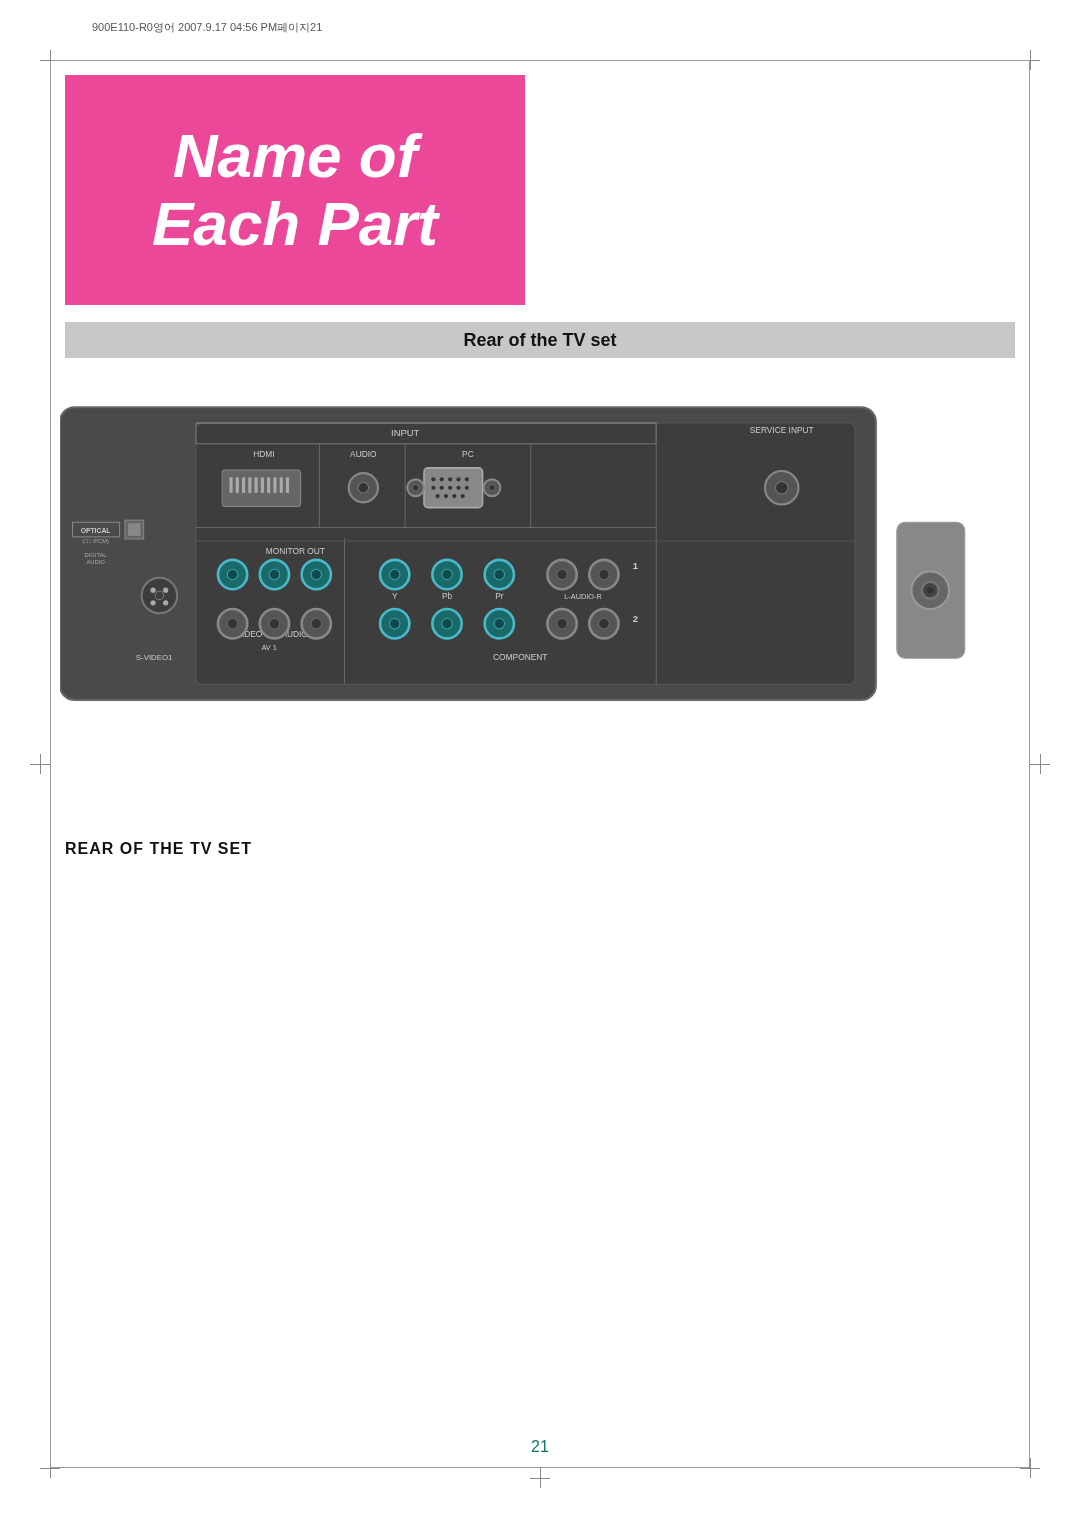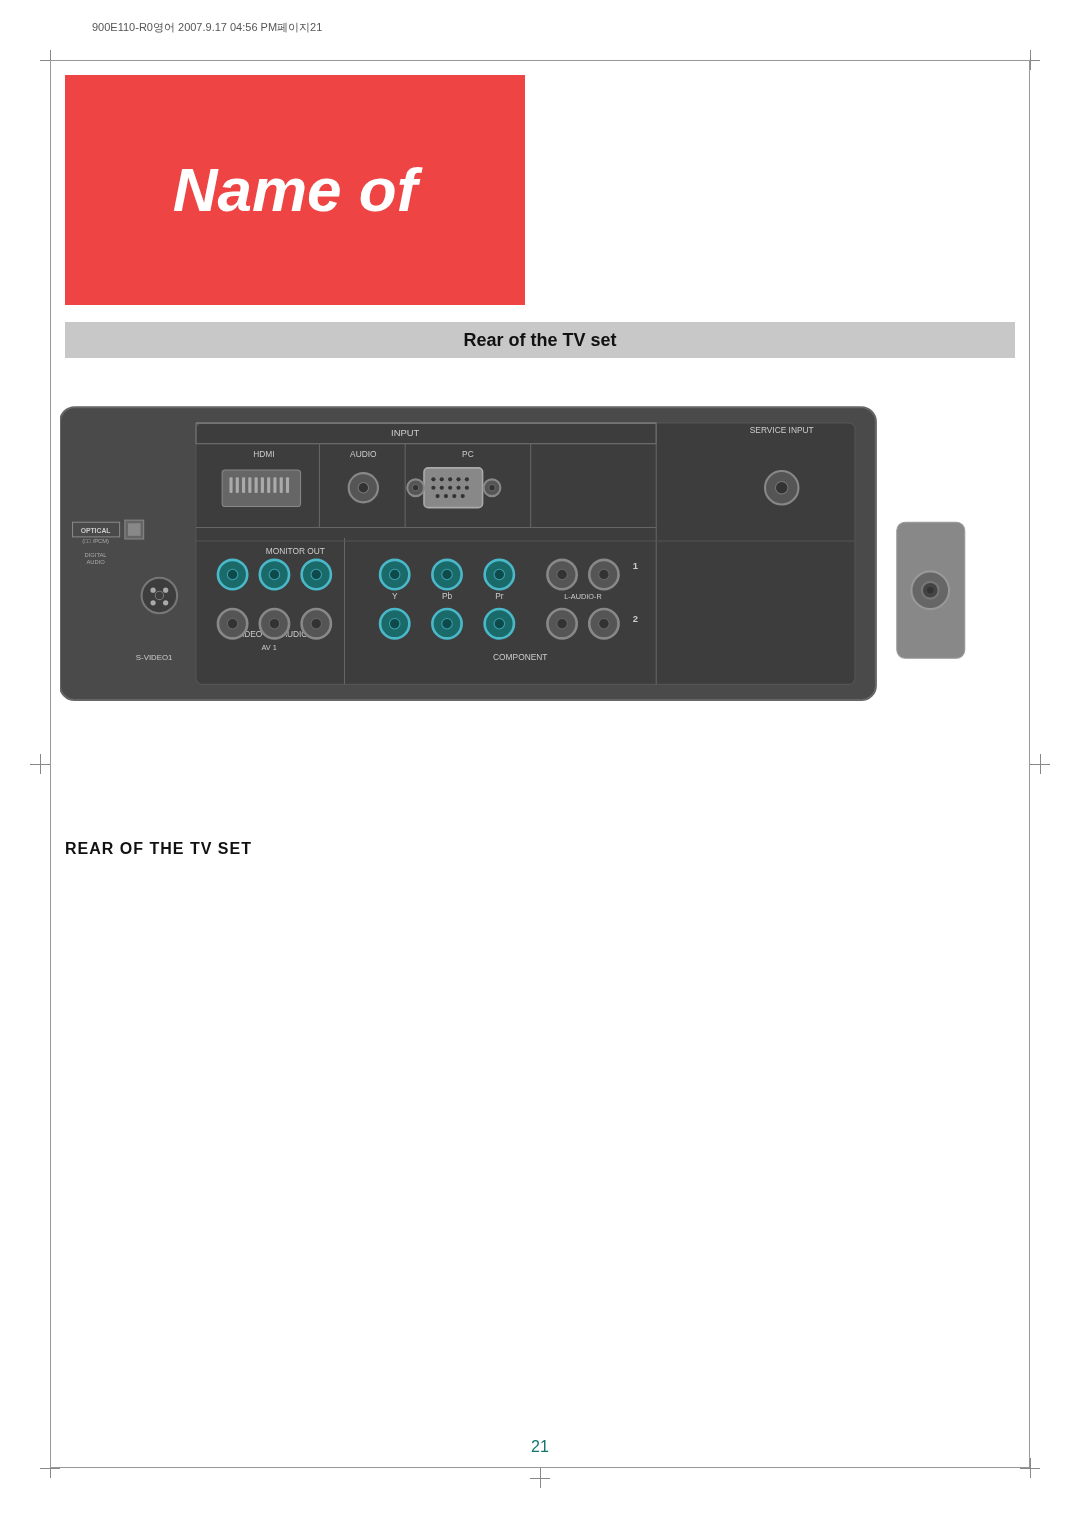--- a/index.html
+++ b/index.html
@@ -64,21 +64,21 @@
     .ch-left-mid { top: 50%; left: 30px; margin-top: -10px; }
     .ch-right-mid { top: 50%; right: 30px; margin-top: -10px; }
 
     
     .title-block {
       position: absolute;
       top: 75px;
       left: 65px;
       width: 460px;
       height: 230px;
-      background: #ef4444;
+      background: #ec4899;
       display: flex;
       align-items: center;
       justify-content: center;
     }
     .title-text {
       color: #fff;
       font-size: 62px;
       font-weight: 900;
       font-style: italic;
       line-height: 1.1;
@@ -146,20 +146,21 @@
 <div class="crosshair ch-left-mid"></div>
 <div class="crosshair ch-right-mid"></div>
 
 <div class="page-border"></div>
 
 <div class="header-meta">900E110-R0영어  2007.9.17  04:56 PM페이지21</div>
 
 <div class="title-block">
   <div class="title-text">
     <span>Name of</span><br>
+    <span>Each Part</span>
   </div>
 </div>
 
 <div class="section-header">
   <span class="section-header-text">Rear of the TV set</span>
 </div>
 
 <div class="tv-rear-svg-container">
   <svg width="100%" height="100%" viewBox="0 0 870 400" xmlns="http://www.w3.org/2000/svg">
 

